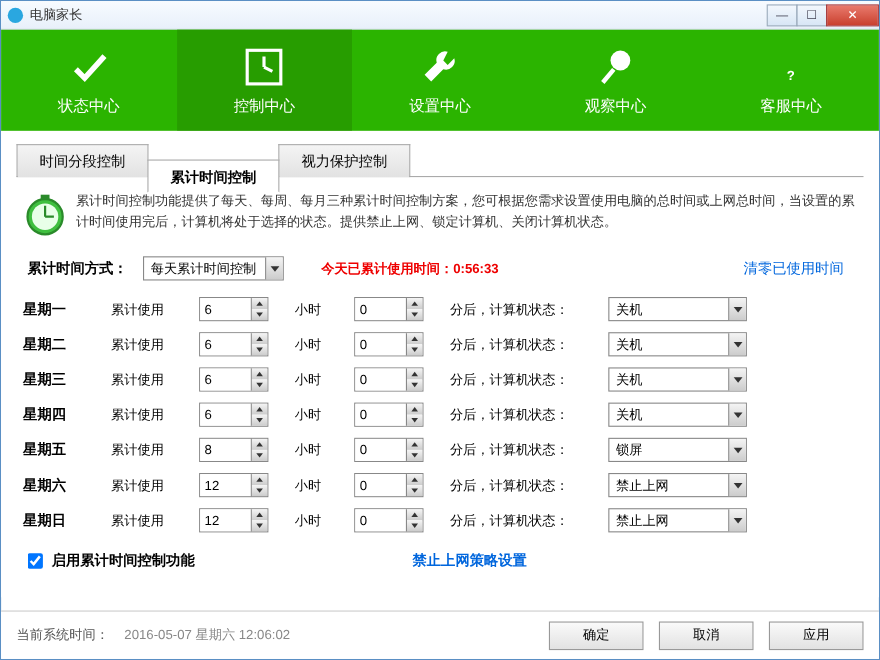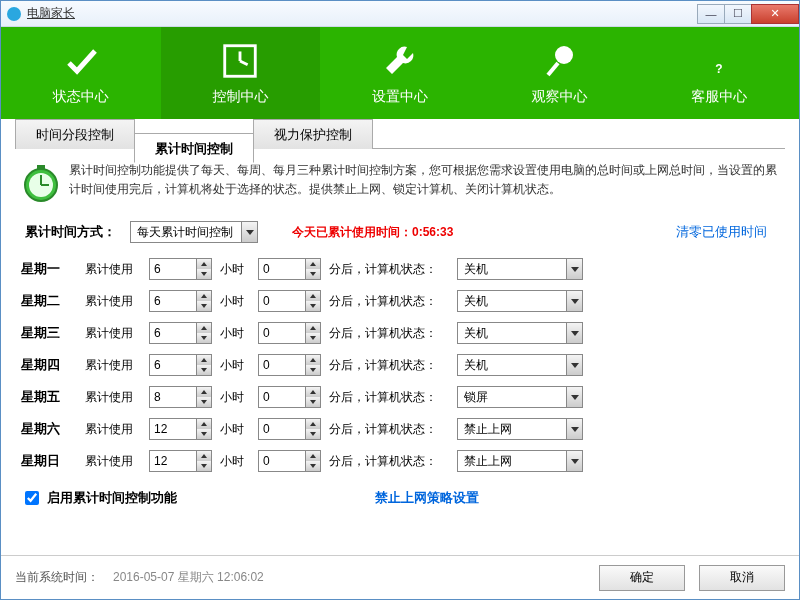--- a/index.html
+++ b/index.html
@@ -1,46 +1,46 @@
 <!DOCTYPE html>
 <html><head>
 <meta charset="utf-8">
 <style>
 * { box-sizing: border-box; margin: 0; padding: 0; font-family: "Microsoft YaHei", SimSun, sans-serif; font-size: 12px; }
 body { background: #d8e8f8; width: 800px; height: 600px; overflow: hidden; }
 .window { width: 800px; height: 600px; border: 1px solid #5a8fc4; background: #fff; display: flex; flex-direction: column; }
 .titlebar { height: 26px; background: linear-gradient(#f7fbff,#e8f0fa); display: flex; align-items: center; padding: 0 0 0 6px; border-bottom: 1px solid #cdd9e8; }
 .titlebar-icon { width: 14px; height: 14px; border-radius: 50%; background: #2aa7e0; margin-right: 6px; }
-.titlebar-text { flex: 1; color: #333; text-decoration: underline; }
+.titlebar-text { flex: 1; color: #333; }
 .winbtns { display: flex; height: 20px; }
 .winbtn { width: 28px; height: 20px; display: flex; align-items: center; justify-content: center; border: 1px solid #9ab; background: linear-gradient(#f2f7fd,#d8e6f5); margin-left: -1px; color: #445; font-size: 11px;}
 .winbtn.close { width: 48px; background: linear-gradient(#e97a6d,#c9402e); color: #fff; border-color: #a33; }
 .toolbar { background: #2bb400; height: 92px; display: flex; }
 .tool { flex: 1; display: flex; flex-direction: column; align-items: center; justify-content: center; color: #fff; cursor: pointer; }
 .tool.active { background: #279d00; text-align: center; }
 .tool-icon { width: 42px; height: 42px; display: flex; align-items: center; justify-content: center; margin-bottom: 6px; }
 .tool-label { font-size: 14px; }
-.content { flex: 1; background: #fff; padding: 0 14px 6px 14px; display: flex; flex-direction: column; }
+.content { flex: 1; background: #fff; padding: 12px 14px 6px 14px; display: flex; flex-direction: column; }
 .tabs { display: flex; border-bottom: 1px solid #aaa; height: 30px; }
 .tab { padding: 0 20px; height: 30px; line-height: 30px; background: linear-gradient(#f4f4f4,#e2e2e2); border: 1px solid #aaa; border-bottom: none; margin-right: -1px; font-size: 13px; cursor: pointer; }
 .tab.active { background: #fff; border-bottom: 1px solid #fff; position: relative; top: 14px; font-weight: bold; }
 .desc-row { display: flex; padding: 12px 4px 14px 4px; gap: 6px; }
 .clock-icon { width: 44px; height: 44px; flex-shrink: 0; }
 .desc-text { color: #333; line-height: 1.6; }
 .mode-row { display: flex; align-items: center; padding: 2px 10px 10px 10px; gap: 14px; }
 .mode-label { font-weight: bold; font-size: 13px; }
 .combo { display: flex; align-items: center; height: 22px; border: 1px solid #888; background: #fff; }
 .combo-text { padding: 0 6px; min-width: 110px; }
 .combo-btn { width: 16px; height: 20px; background: linear-gradient(#f4f4f4,#ccc); border-left: 1px solid #888; display: flex; align-items: center; justify-content: center; }
 .arrow-down { width:0; height:0; border-left:4px solid transparent; border-right:4px solid transparent; border-top:5px solid #333; }
 .usage-text { color: #e00; font-weight: bold; font-size: 13px; margin-left: 20px; }
 .usage-time { color: #e00; font-weight: bold; }
 .clear-link { color: #0066dd; font-size: 13px; margin-left: auto; margin-right: 8px; cursor: pointer; }
 .grid { padding: 0 6px; }
-.grow { display: flex; align-items: center; height: 32px; gap: 8px; }
+.grow { display: flex; align-items: center; height: 32px; gap: 24px; }
 .day { width: 56px; font-weight: bold; font-size: 13px; }
 .lbl { width: 56px; }
 .spin { display: flex; height: 22px; border: 1px solid #888; }
 .spin input { width: 46px; border: none; padding: 0 4px; outline: none; }
 .spin-btns { width: 15px; display: flex; flex-direction: column; border-left: 1px solid #888; }
 .spin-btn { flex: 1; background: linear-gradient(#f4f4f4,#ccc); display: flex; align-items: center; justify-content: center; }
 .arrow-up-s { width:0; height:0; border-left:3px solid transparent; border-right:3px solid transparent; border-bottom:4px solid #333; }
 .arrow-down-s { width:0; height:0; border-left:3px solid transparent; border-right:3px solid transparent; border-top:4px solid #333; }
 .unit { width: 30px; }
 .after { width: 120px; }
@@ -397,15 +397,16 @@
       <span class="policy-link">禁止上网策略设置</span>
     </div>
   </div>
 
   <div class="footer">
     <span class="systime-label">当前系统时间：</span>
     <span class="systime-value">2016-05-07 星期六 12:06:02</span>
     <div class="spacer"></div>
     <button class="btn">确定</button>
     <button class="btn">取消</button>
+    <button class="btn">应用</button>
   </div>
 
 </div>
 
 </body></html>

